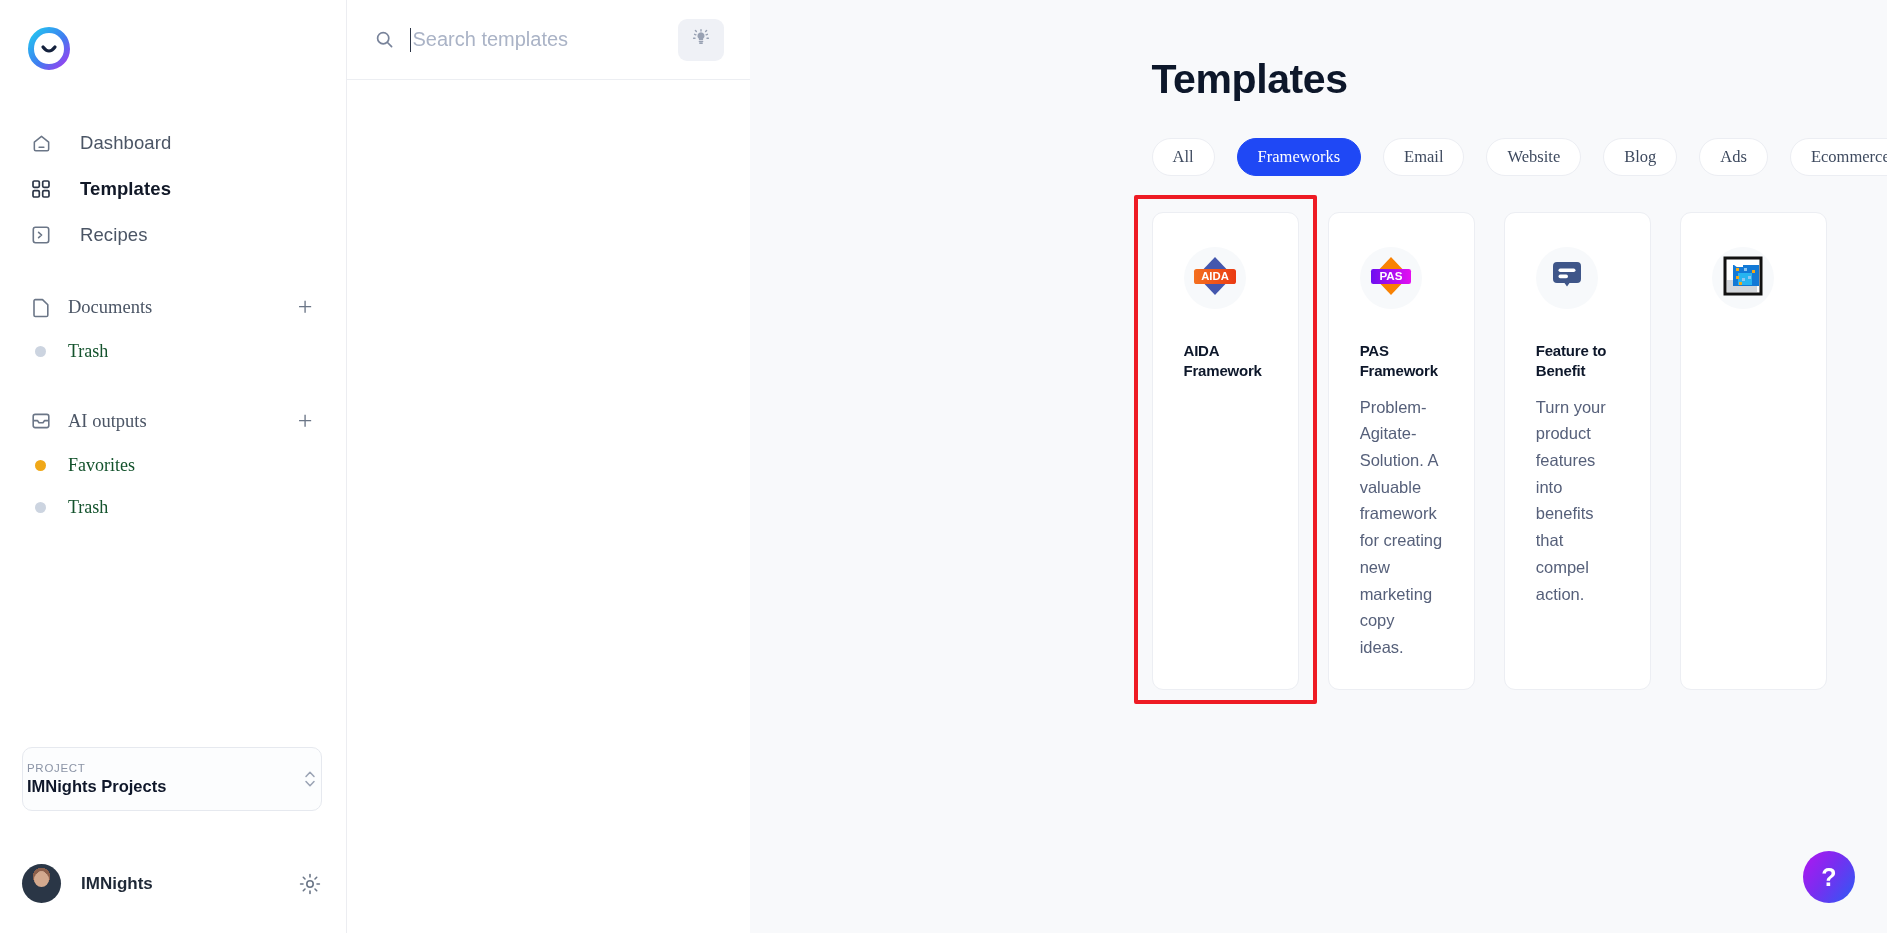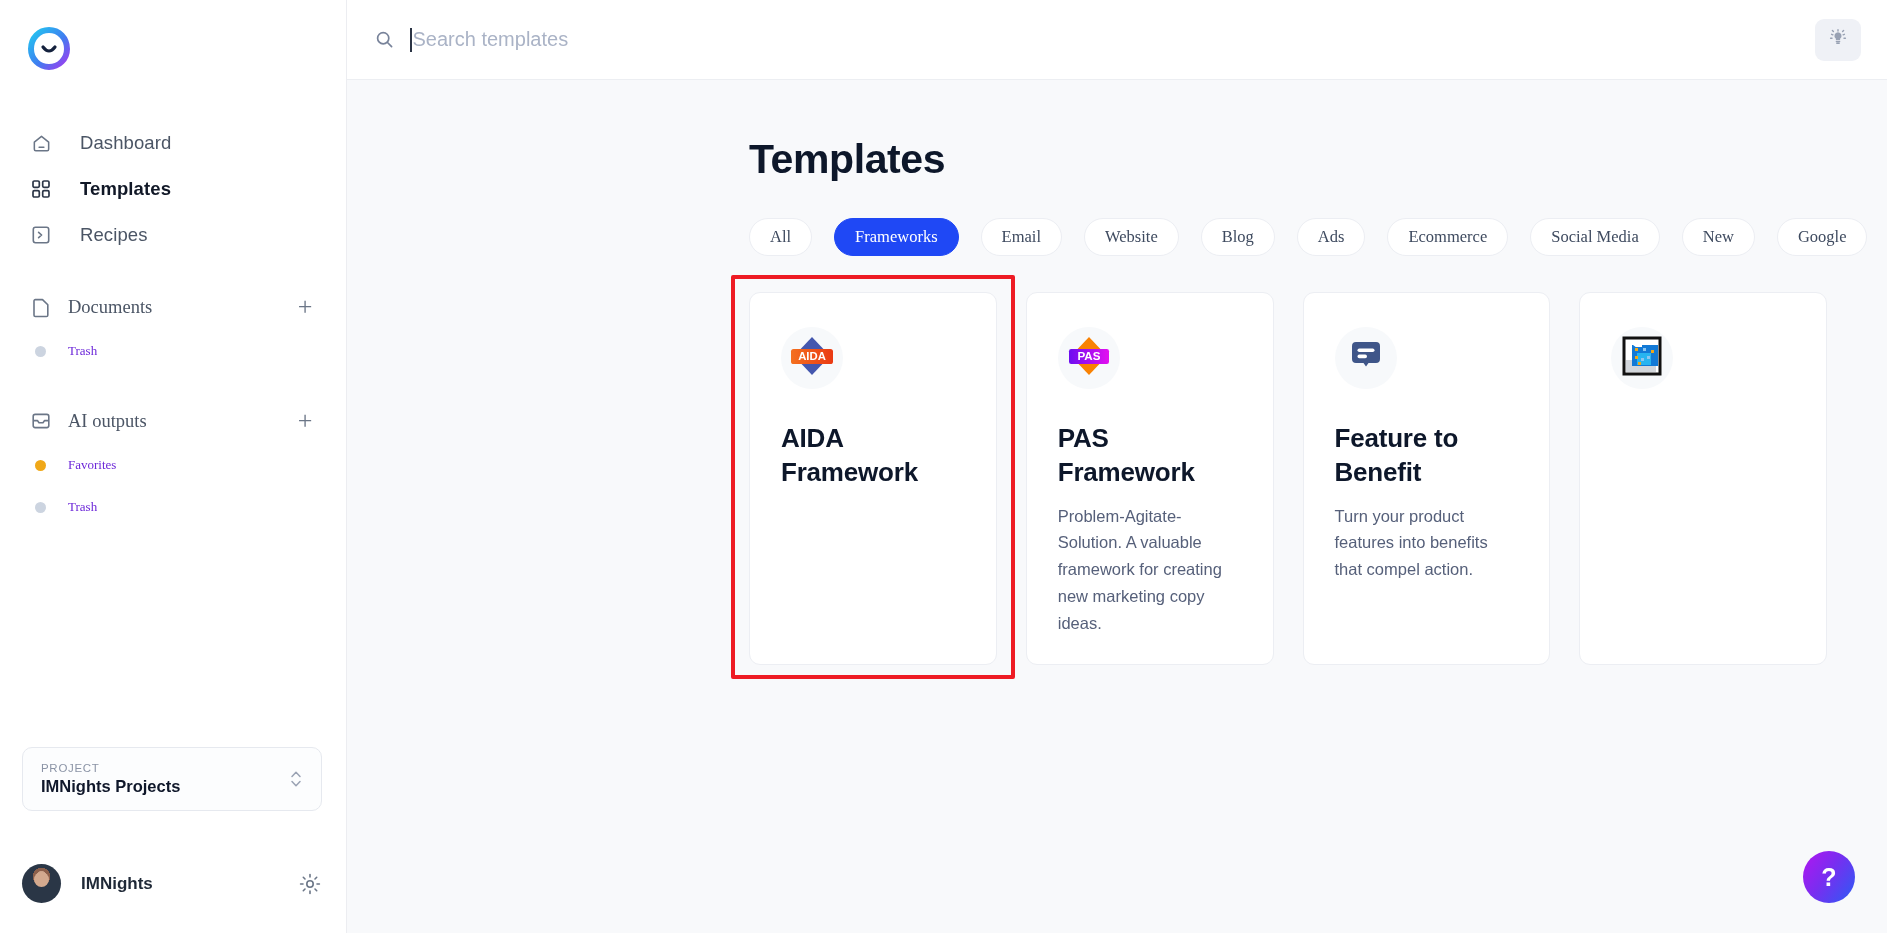--- a/index.html
+++ b/index.html
@@ -41,29 +41,29 @@
   .plus {
     font-size: 26px; color: #6b7687; line-height: 1; font-weight: 300;
     width: 22px; text-align: center; cursor: pointer; user-select: none;
   }
   .sub-item {
     display: flex; align-items: center; height: 42px; padding: 0 30px; cursor: pointer;
   }
   .dot { width: 11px; height: 11px; border-radius: 50%; margin-right: 22px; margin-left: 5px; flex: 0 0 11px; }
   .dot.amber { background: #f0a818; }
   .dot.gray  { background: #ccd4e0; }
-  .sub-label { font-size: 13px; color: #6d28d9; }
+  .sub-label { font-size: 18px; color: #14532d; }
 
   
   .project-box {
     position: absolute; left: 22px; bottom: 122px;
     width: 300px; height: 64px;
     border: 1px solid #e6e9ef; border-radius: 10px;
     background: #fcfdfe;
-    display: flex; align-items: center; padding: 0 18px;
+    display: flex; align-items: center; padding: 0 4px;
     cursor: pointer;
   }
   .project-texts { flex: 1; }
   .project-kicker { font-size: 11.5px; letter-spacing: .7px; color: #8b94a6; margin-bottom: 3px; }
   .project-name { font-size: 16.5px; color: #0f172a; font-weight: bold; }
   .updown { color: #9aa3b4; font-size: 15px; line-height: .85; display:flex; flex-direction:column; align-items:center;}
 
   .user-row {
     position: absolute; left: 22px; bottom: 30px; width: 300px;
     display: flex; align-items: center; cursor: pointer;
@@ -75,21 +75,21 @@
   }
   .avatar::after {
     content: ""; position: absolute; left: 50%; top: 20%;
     width: 15px; height: 15px; margin-left: -7.5px; border-radius: 50%;
     background: #d3a98e;
   }
   .user-name { font-size: 17px; color: #1f2937; font-weight: bold; margin-left: 20px; flex: 1; }
   .gear { width: 24px; height: 24px; }
 
   
-  .main { flex: 1; height: 933px; display: flex; flex-direction: column; min-width: 0; }
+  .main { flex: 1; height: 933px; display: flex; min-width: 0; }
   .topbar {
     height: 80px; background: #ffffff; border-bottom: 1px solid #eceef2;
     display: flex; align-items: center; padding: 0 26px 0 28px;
   }
   .search-wrap { display: flex; align-items: center; flex: 1; gap: 16px; }
   .search-icon { width: 19px; height: 19px; flex: 0 0 19px; }
   .search-field { position: relative; flex: 1; display: flex; align-items: center; }
   .caret { width: 1.5px; height: 24px; background: #2b3445; margin-right: 1px; }
   .search-input {
     border: none; outline: none; background: transparent;
@@ -125,21 +125,21 @@
   .card-highlight { position: relative; }
   .card-highlight::before {
     content: ""; position: absolute; left: -19px; top: -18px; right: -19px; bottom: -15px;
     border: 4px solid #ee1b24; border-radius: 2px; pointer-events: none;
   }
   .card-icon-wrap {
     width: 62px; height: 62px; border-radius: 50%; background: #f7f9fb;
     display: flex; align-items: center; justify-content: center; margin-bottom: 32px;
   }
   .card-title {
-    font-size: 26px; font-weight: bold; color: #0d172a; line-height: 1.32;
+    font-size: 15px; font-weight: bold; color: #0d172a; line-height: 1.32;
     margin-bottom: 13px; letter-spacing: -.2px;
   }
   .card-desc { font-size: 16.5px; color: #56607a; line-height: 1.62; }
 
   .help-btn {
     position: absolute; right: 32px; bottom: 30px;
     width: 52px; height: 52px; border-radius: 50%;
     background: linear-gradient(125deg, #b216f0 0%, #7a2df0 45%, #2a5cf5 100%);
     color: #ffffff; font-size: 25px; font-weight: bold;
     display: flex; align-items: center; justify-content: center;

